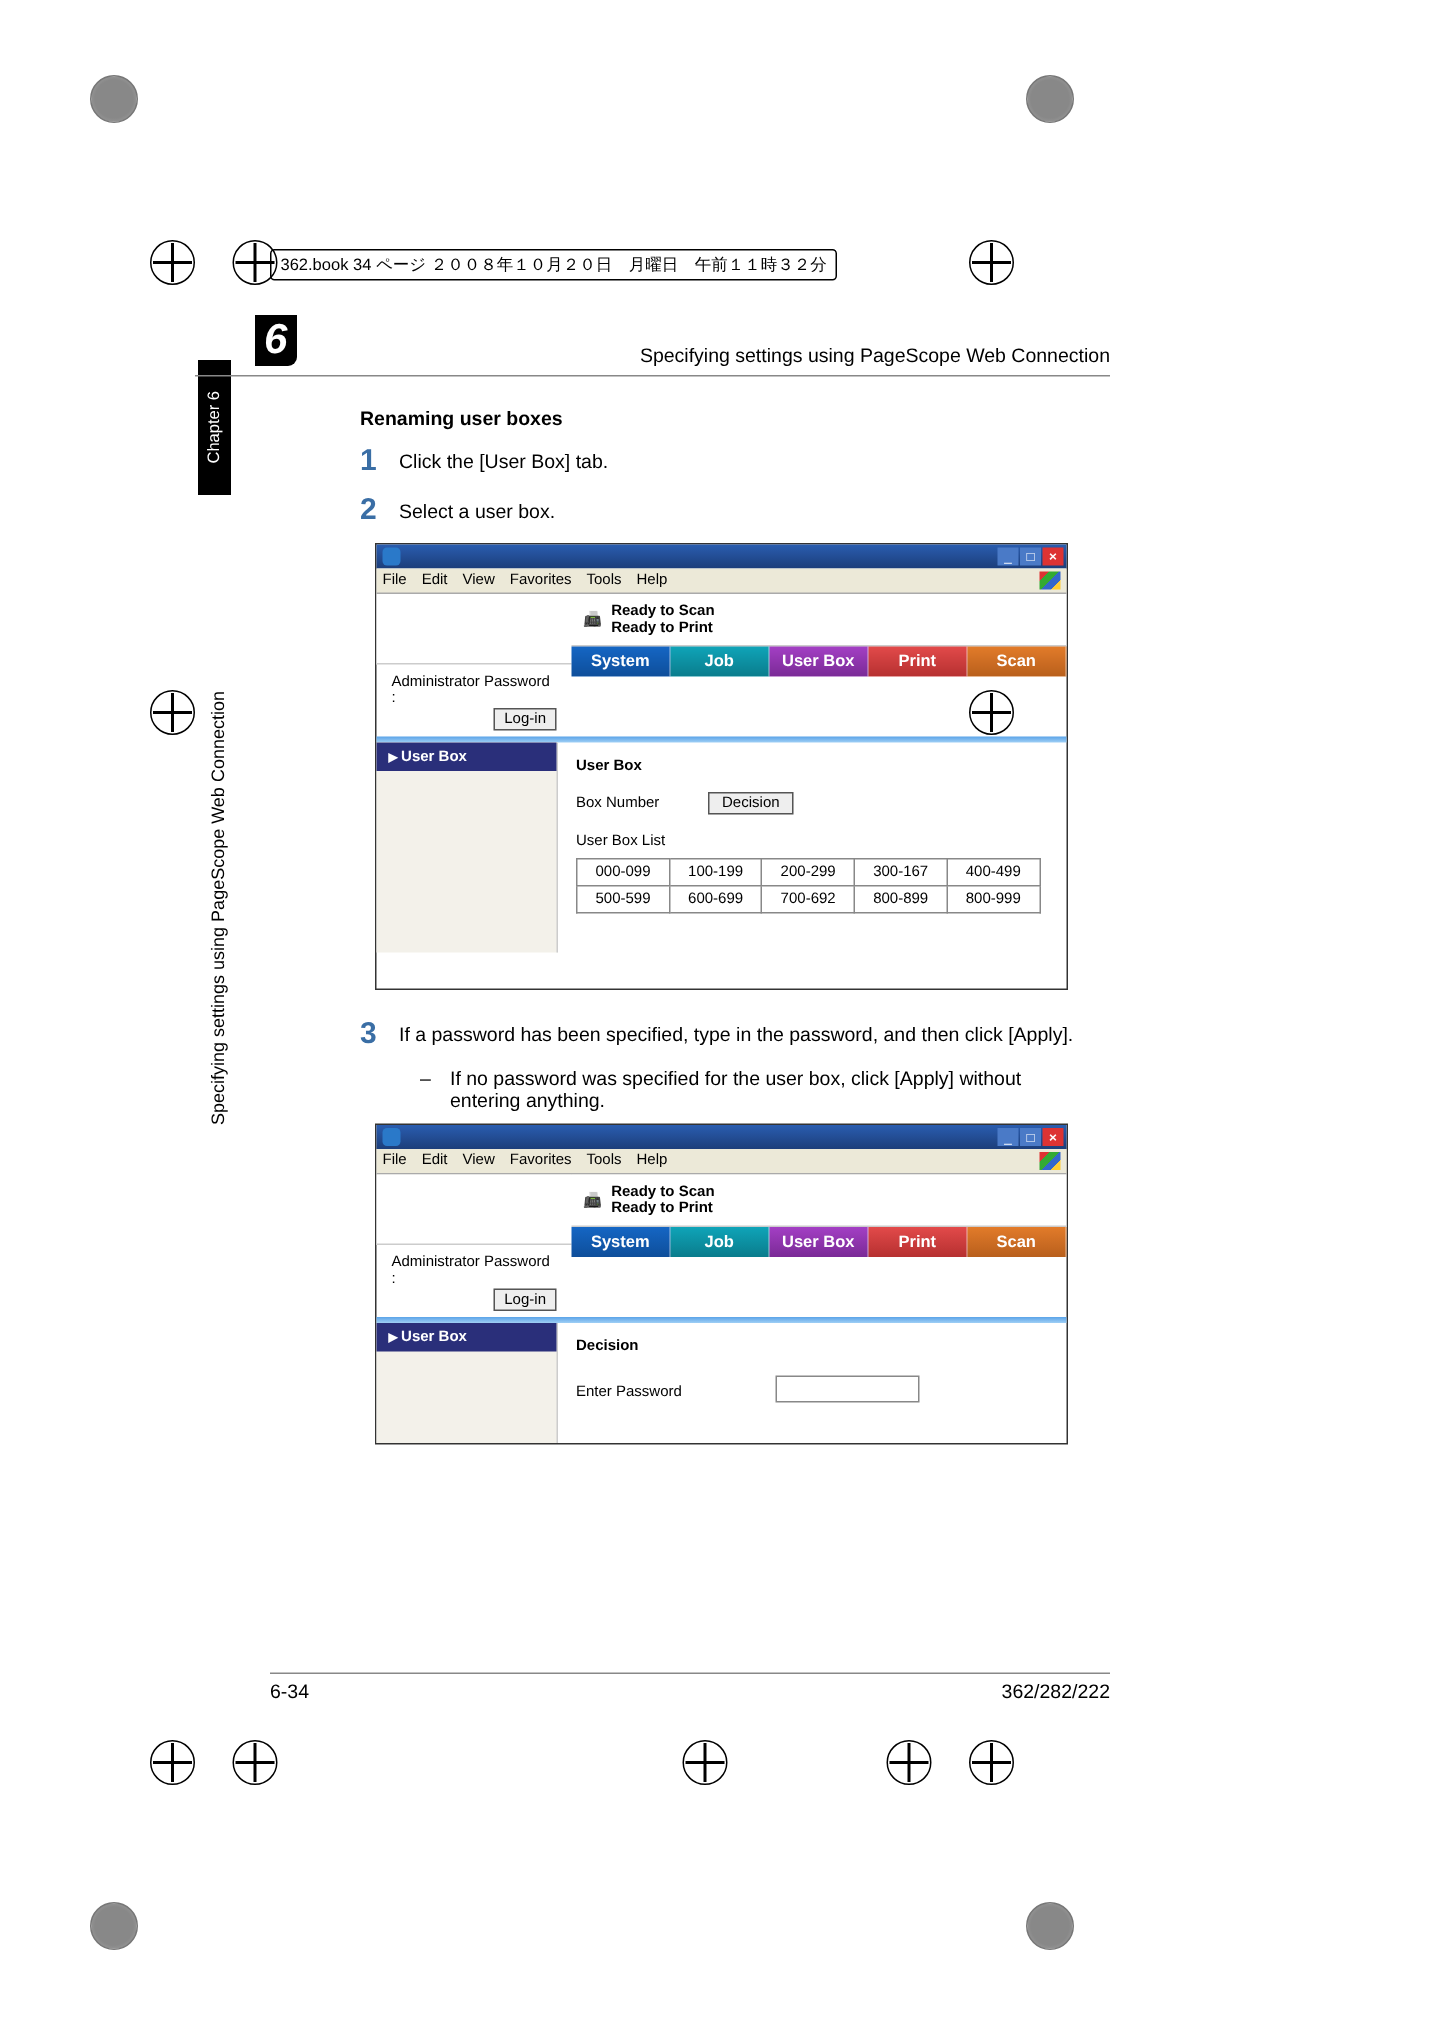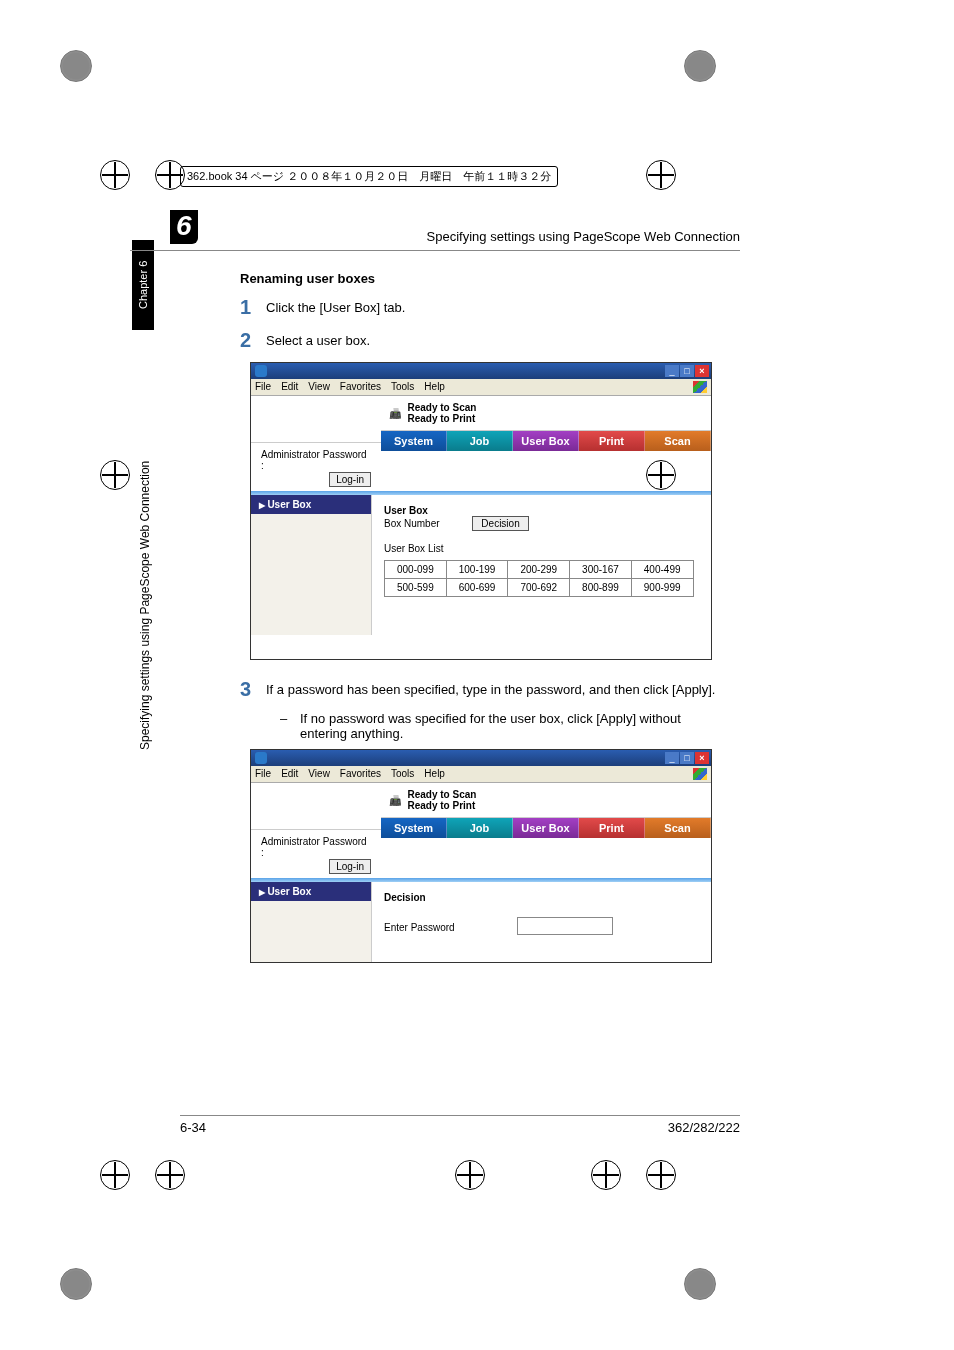--- a/index.html
+++ b/index.html
@@ -260,40 +260,40 @@
             </div>
           </div>
         </div>
         <div class="topsep"></div>
         <div class="side-and-main">
           <div class="leftnav">
             <div class="item">User Box</div>
           </div>
           <div class="mainpane">
             <div style="font-weight:bold;">User Box</div>
-            <div style="margin-top:2px;">
+            <div style="margin-top:14px;">
               <span>Box Number</span>
               <span class="dec-btn">Decision</span>
             </div>
             <div style="margin-top:14px;">User Box List</div>
             <table class="gridtbl">
               <tbody>
                   <tr>
                 <td>000-099</td>
                 <td>100-199</td>
                 <td>200-299</td>
                 <td>300-167</td>
                 <td>400-499</td>
               </tr>
               <tr>
                 <td>500-599</td>
                 <td>600-699</td>
                 <td>700-692</td>
                 <td>800-899</td>
-                <td>900-999</td>
+                <td>800-999</td>
               </tr>
             </tbody>
               </table>
           </div>
         </div>
         <div style="height:24px;"></div>
       </div>
 
       <div class="step">
         <div class="step-num">3</div>

